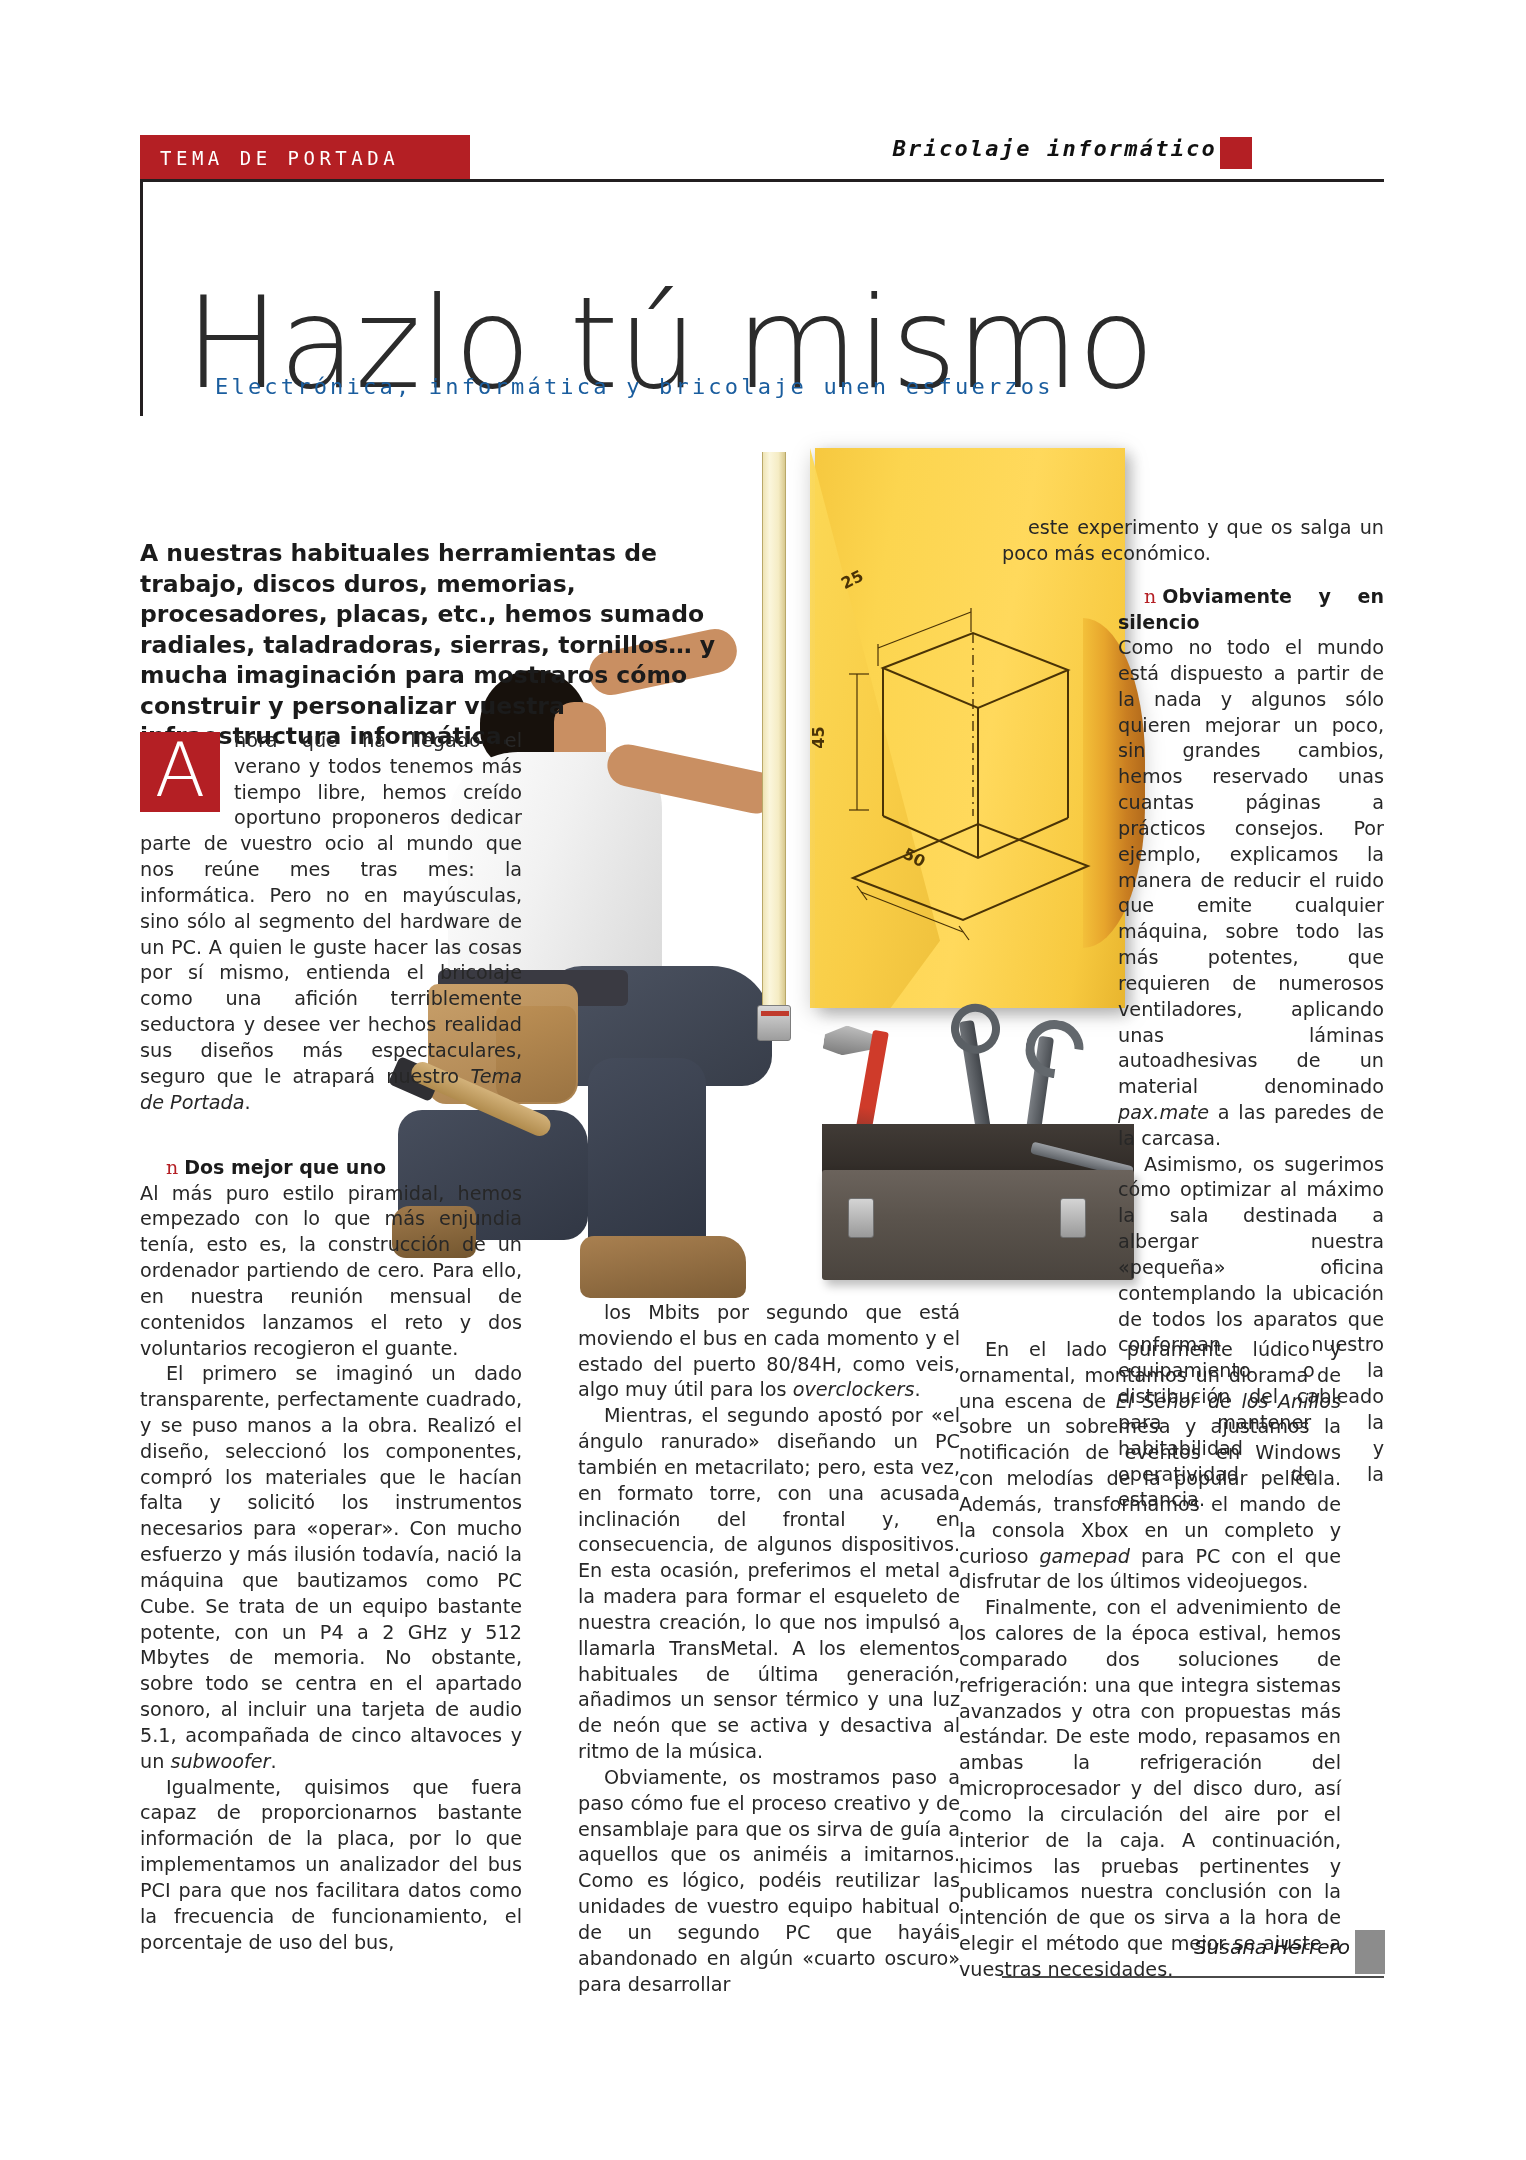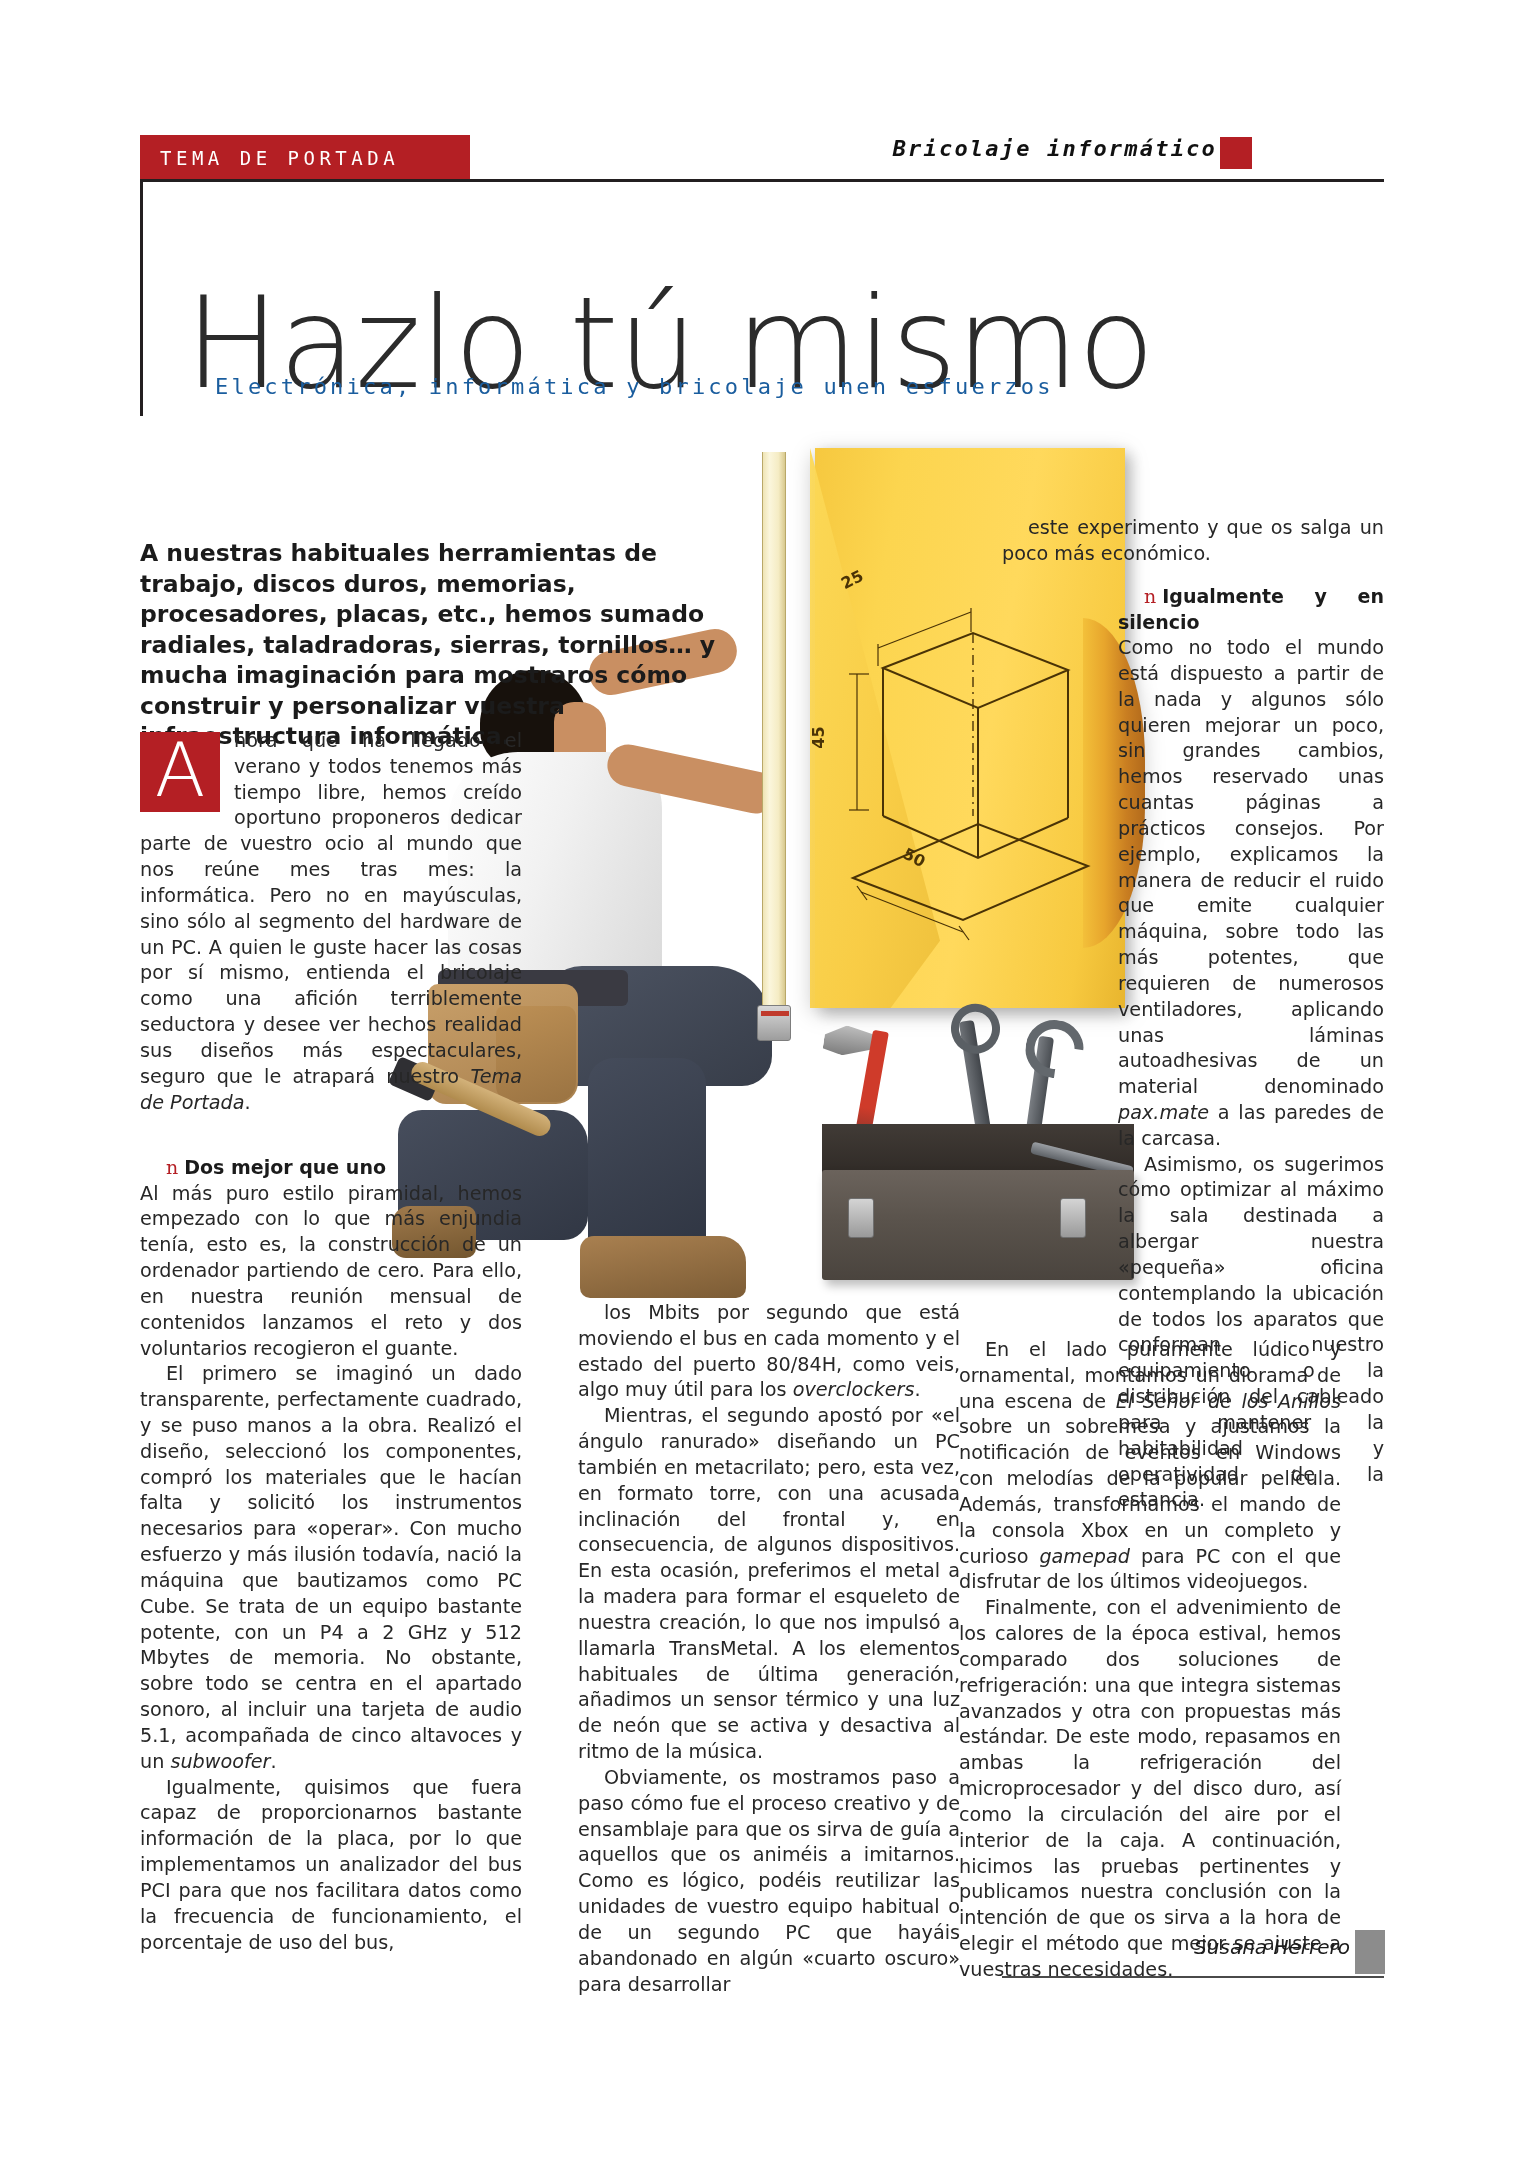--- a/index.html
+++ b/index.html
@@ -403,21 +403,21 @@
     <p>Mientras, el segundo apostó por «el ángulo ranurado» diseñando un PC también en metacrilato; pero, esta vez, en formato torre, con una acusada inclinación del frontal y, en consecuencia, de algunos dispositivos. En esta ocasión, preferimos el metal a la madera para formar el esqueleto de nuestra creación, lo que nos impulsó a llamarla TransMetal. A los elementos habituales de última generación, añadimos un sensor térmico y una luz de neón que se activa y desactiva al ritmo de la música.</p>
     <p>Obviamente, os mostramos paso a paso cómo fue el proceso creativo y de ensamblaje para que os sirva de guía a aquellos que os animéis a imitarnos. Como es lógico, podéis reutilizar las unidades de vuestro equipo habitual o de un segundo PC que hayáis abandonado en algún «cuarto oscuro» para desarrollar</p>
   </div>
 
   <div class="col" id="col3a">
     <p>este experimento y que os salga un poco más económico.</p>
   </div>
 
   <div class="col" id="col3b">
     <p class="sub-h">
-      <span class="bullet">n</span><span>Igualmente y en silencio</span>
+      <span class="bullet">n</span><span>Obviamente y en silencio</span>
     </p>
     <p class="noind"><span>Como no todo el mundo está dispuesto a partir de la nada y algunos sólo quieren mejorar un poco, sin grandes cambios, hemos reservado unas cuantas páginas a prácticos consejos. Por ejemplo, explicamos la manera de reducir el ruido que emite cualquier máquina, sobre todo las más potentes, que requieren de numerosos ventiladores, aplicando unas láminas autoadhesivas de un material denominado </span><i>pax.mate</i><span> a las paredes de la carcasa.</span></p>
     <p>Asimismo, os sugerimos cómo optimizar al máximo la sala destinada a albergar nuestra «pequeña» oficina contemplando la ubicación de todos los aparatos que conforman nuestro equipamiento o la distribución del cableado para mantener la habitabilidad y operatividad de la estancia.</p>
   </div>
 
   <div class="col" id="col3c">
     <p><span>En el lado puramente lúdico y ornamental, montamos un diorama de una escena de </span><i>El Señor de los Anillos</i><span> sobre un sobremesa y ajustamos la notificación de eventos en Windows con melodías de la popular película. Además, transformamos el mando de la consola Xbox en un completo y curioso </span><i>gamepad</i><span> para PC con el que disfrutar de los últimos videojuegos.</span></p>
     <p>Finalmente, con el advenimiento de los calores de la época estival, hemos comparado dos soluciones de refrigeración: una que integra sistemas avanzados y otra con propuestas más estándar. De este modo, repasamos en ambas la refrigeración del microprocesador y del disco duro, así como la circulación del aire por el interior de la caja. A continuación, hicimos las pruebas pertinentes y publicamos nuestra conclusión con la intención de que os sirva a la hora de elegir el método que mejor se ajuste a vuestras necesidades.</p>
   </div>
 

